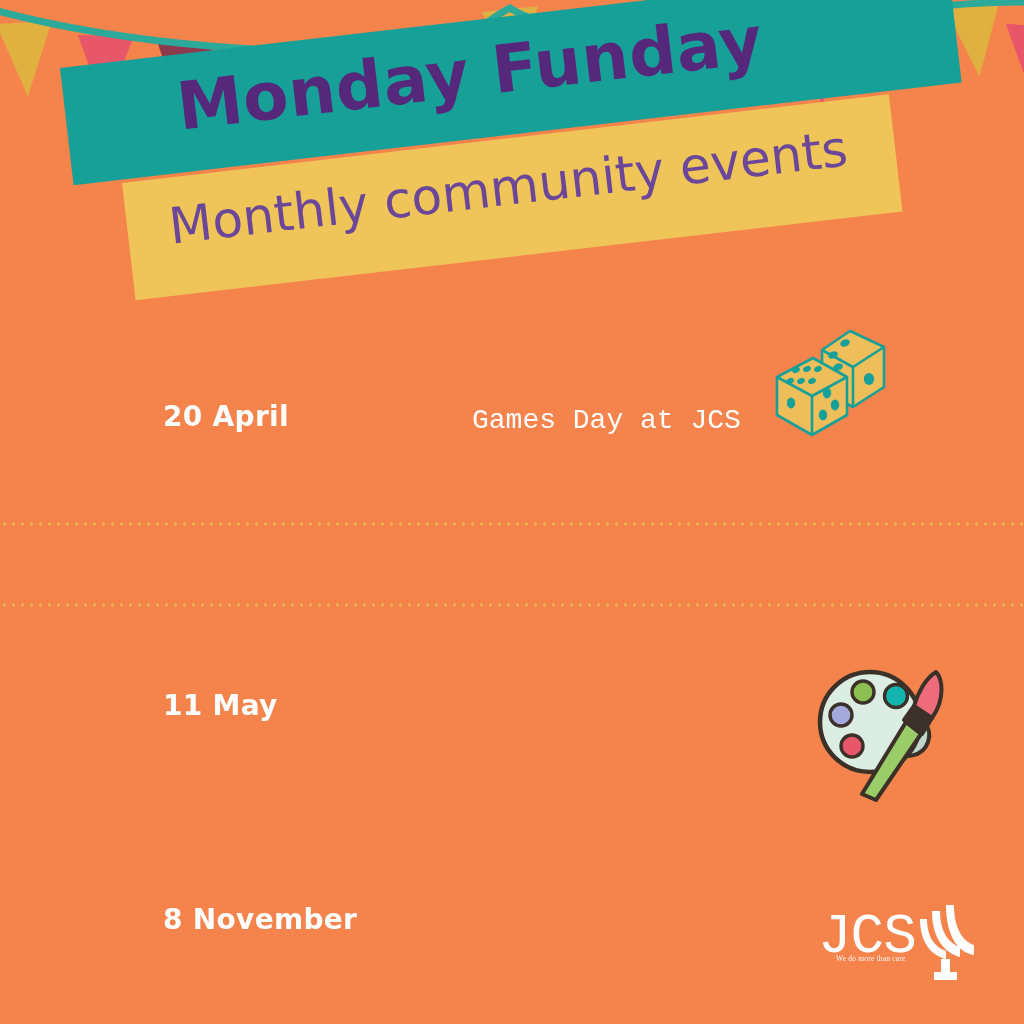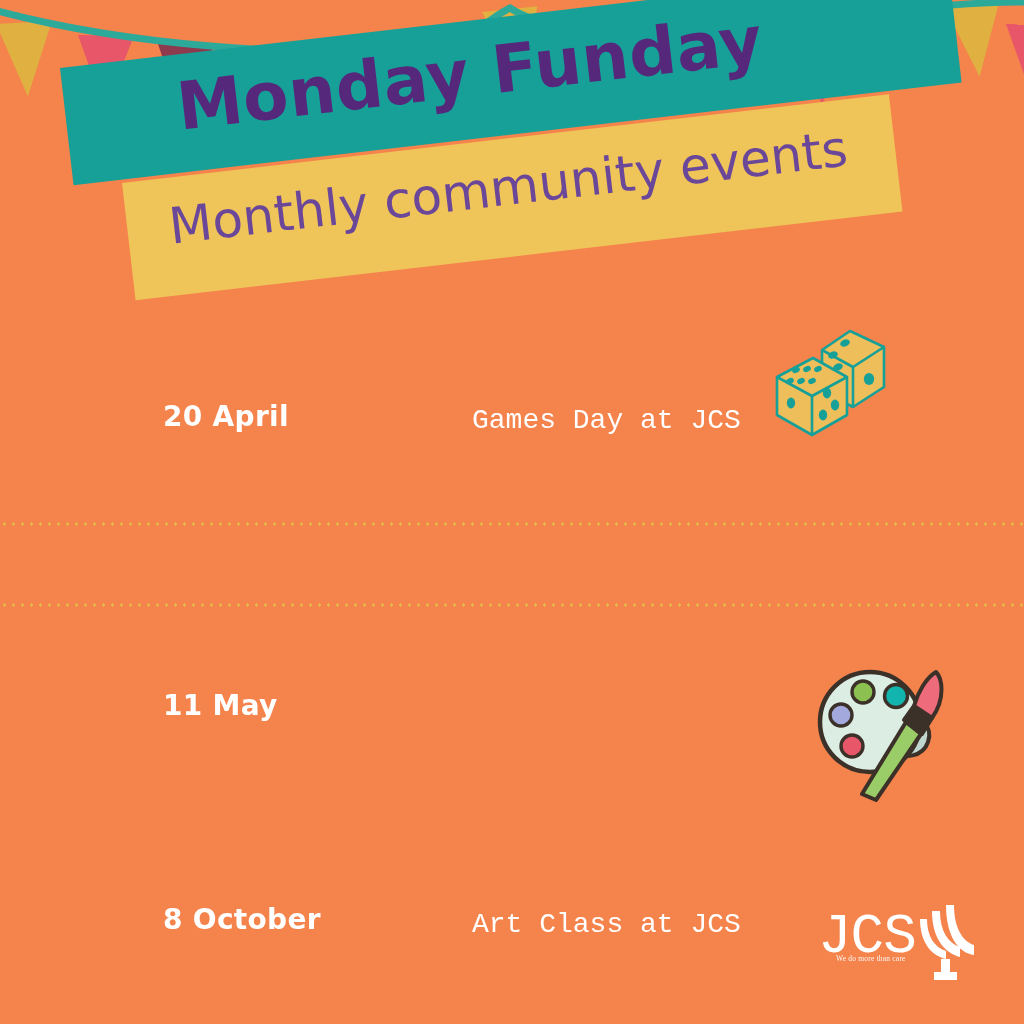--- a/index.html
+++ b/index.html
@@ -198,22 +198,21 @@
     <div class="event-row" id="row-0">
       <div class="date">20 April</div>
       <div class="desc">Games Day at JCS</div>
     </div>
 
     <div class="event-row" id="row-1">
       <div class="date">11 May</div>
     </div>
 
     <div class="event-row" id="row-2">
-      <div class="date">8 October</div>
-      <div class="desc">Art Class at JCS</div>
+      <div class="date">8 November</div>
     </div>
   </div>
 
   <div class="divider" id="divider-0"></div>
   <div class="divider" id="divider-1"></div>
 
   <svg id="dice-art" viewBox="0 0 145 115">
 
     <g>
       <path d="M57,25 L85,6 L119,22 L119,62 L88,82 L57,66 Z" fill="#EDBE5A" stroke="#17A098" stroke-width="2.6" stroke-linejoin="round"></path>

